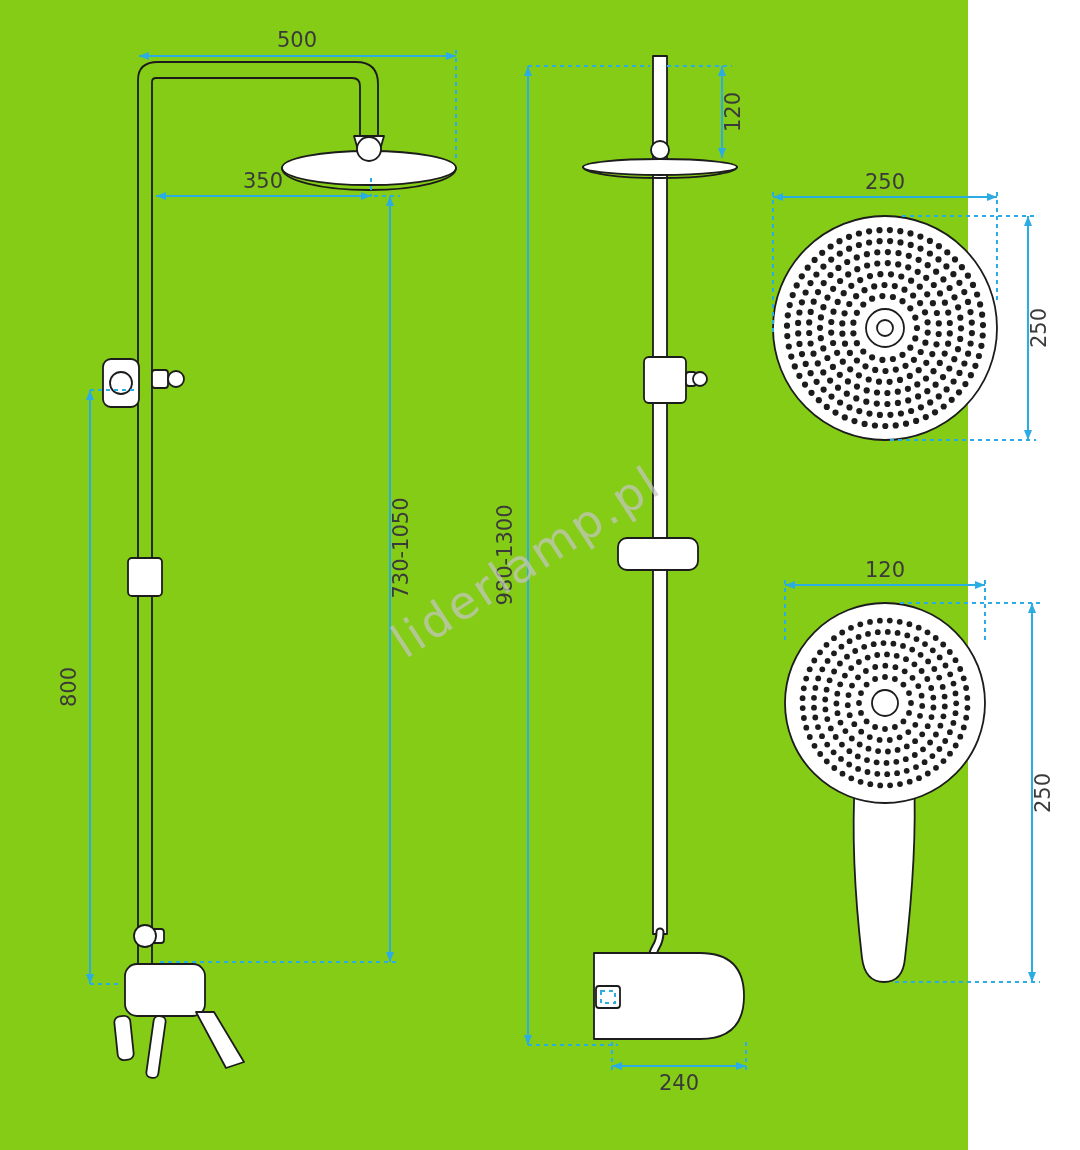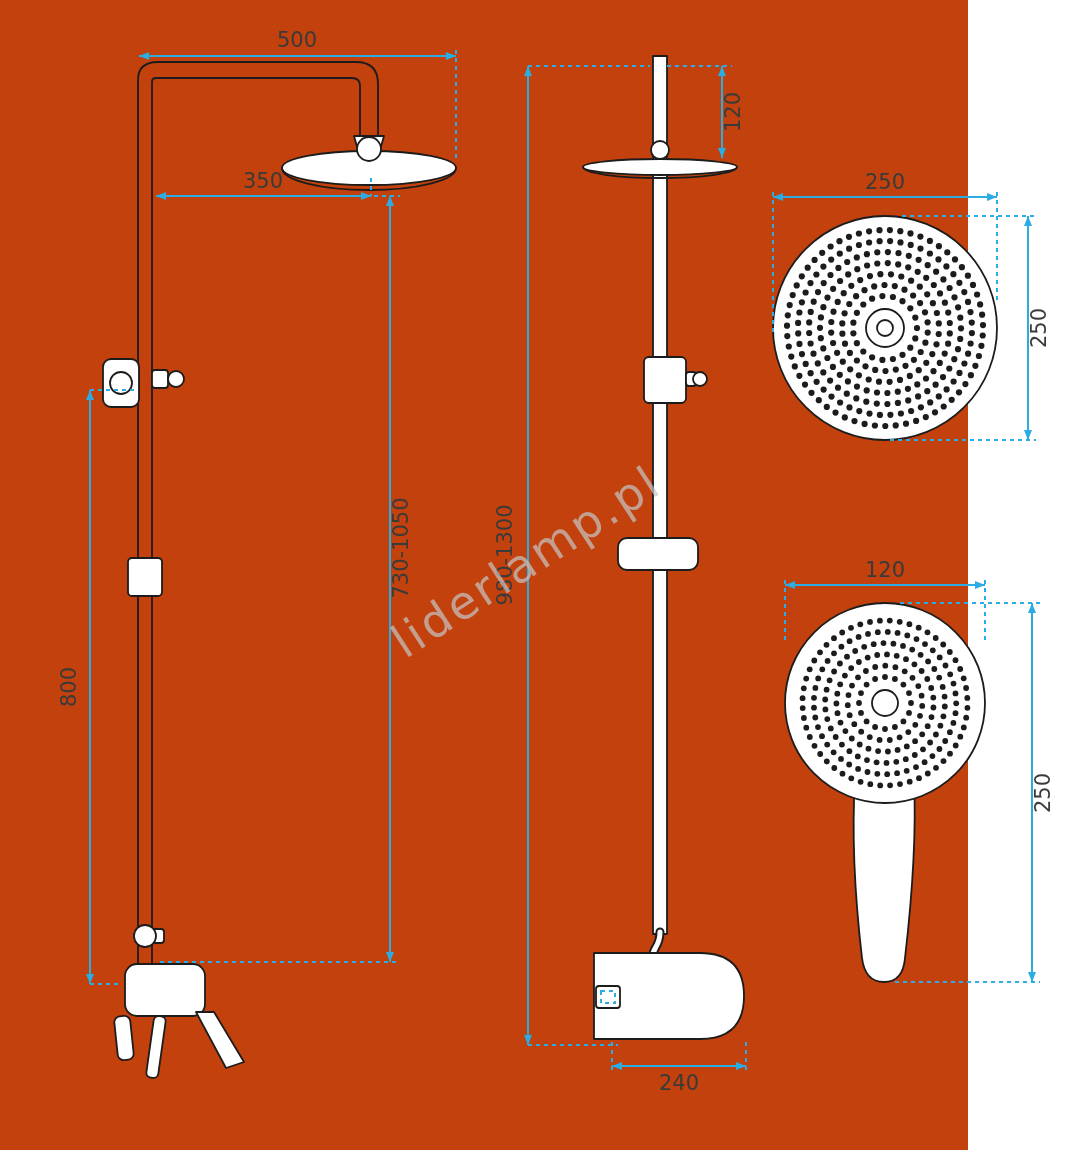--- a/index.html
+++ b/index.html
@@ -1,16 +1,16 @@
 <!DOCTYPE html>
 <html style="--dim: #2bace2; --draw: #1c1c1c; --lbl: #3a3a3a; --wm: #c6c6c6;"><head>
 <meta charset="utf-8">
 <style>
   html,body{margin:0;padding:0;background:#ffffff;}
-  #stage{width:968px;height:1150px;position:relative;background:#c2410c;}
+  #stage{width:968px;height:1150px;position:relative;background:#84cc16;}
   svg{display:block;}
   .draw{stroke:var(--draw);stroke-width:1.8;fill:none;stroke-linejoin:round;stroke-linecap:round;}
   .drawf{stroke:var(--draw);stroke-width:1.8;fill:#ffffff;stroke-linejoin:round;}
   .hose-o{stroke:var(--draw);stroke-width:9;fill:none;stroke-linecap:round;}
   .hose-i{stroke:#ffffff;stroke-width:5;fill:none;stroke-linecap:round;}
   .dim{stroke:var(--dim);stroke-width:2;fill:none;}
   .dimdot{stroke:var(--dim);stroke-width:2;fill:none;stroke-dasharray:4 4;}
   .lbl{fill:var(--lbl);font:21px "DejaVu Sans","Liberation Sans",sans-serif;text-anchor:middle;}
   .arrowhead{fill:var(--dim);stroke:none;}
   .dot{fill:var(--draw);stroke:none;}

